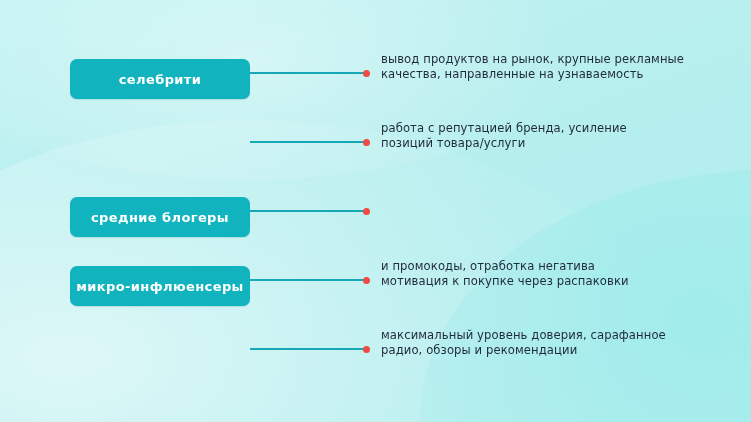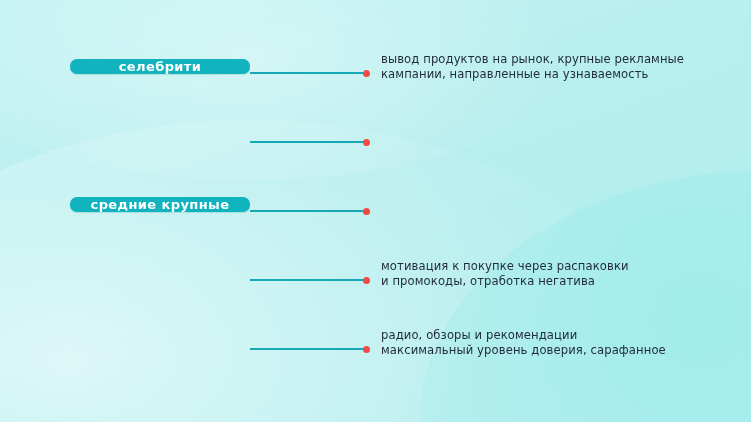--- a/index.html
+++ b/index.html
@@ -21,21 +21,21 @@
     }
     .bg-wave3 {
       position: absolute; left: -100px; top: -120px; width: 700px; height: 300px;
       border-radius: 50%;
       background: radial-gradient(ellipse at 50% 60%, rgba(255,255,255,0.35) 0%, rgba(255,255,255,0) 65%);
     }
     .row {
       position: absolute; left: 0; width: 751px; height: 27px;
     }
     .pill {
-      position: absolute; left: 70px; top: 0; width: 180px; height: 15px;
+      position: absolute; left: 70px; top: 0; width: 180px; height: 40px;
       background: #11b3bf;
       border-radius: 7px;
       color: #ffffff;
       font-size: 13px;
       font-weight: 600;
       letter-spacing: 0.4px;
       display: flex; align-items: center; justify-content: center;
       box-shadow: 0 1px 1px rgba(0,100,110,0.15);
     }
     .connector {
@@ -64,50 +64,53 @@
 <div class="bg-wave2"></div>
 
 <div>
 
   <div class="row" style="top:59px;">
     <div class="pill">селебрити</div>
     <div class="connector"></div>
     <div class="dot"></div>
     <div class="desc">
       <span>вывод продуктов на рынок, крупные рекламные</span>
-      <span>кампании, направленные на узнаваемость</span>
+      <span>качества, направленные на узнаваемость</span>
     </div>
   </div>
 
   <div class="row" style="top:128px;">
     <div class="connector"></div>
     <div class="dot"></div>
     <div class="desc">
+      <span>работа с репутацией бренда, усиление</span>
+      <span>позиций товара/услуги</span>
     </div>
   </div>
 
   <div class="row" style="top:197px;">
-    <div class="pill">средние крупные</div>
+    <div class="pill">средние блогеры</div>
     <div class="connector"></div>
     <div class="dot"></div>
     <div class="desc">
     </div>
   </div>
 
   <div class="row" style="top:266px;">
+    <div class="pill">микро-инфлюенсеры</div>
     <div class="connector"></div>
     <div class="dot"></div>
     <div class="desc">
+      <span>и промокоды, отработка негатива</span>
       <span>мотивация к покупке через распаковки</span>
-      <span>и промокоды, отработка негатива</span>
     </div>
   </div>
 
   <div class="row" style="top:335px;">
     <div class="connector"></div>
     <div class="dot"></div>
     <div class="desc">
+      <span>максимальный уровень доверия, сарафанное</span>
       <span>радио, обзоры и рекомендации</span>
-      <span>максимальный уровень доверия, сарафанное</span>
     </div>
   </div>
 
 </div>
 
 </body></html>

